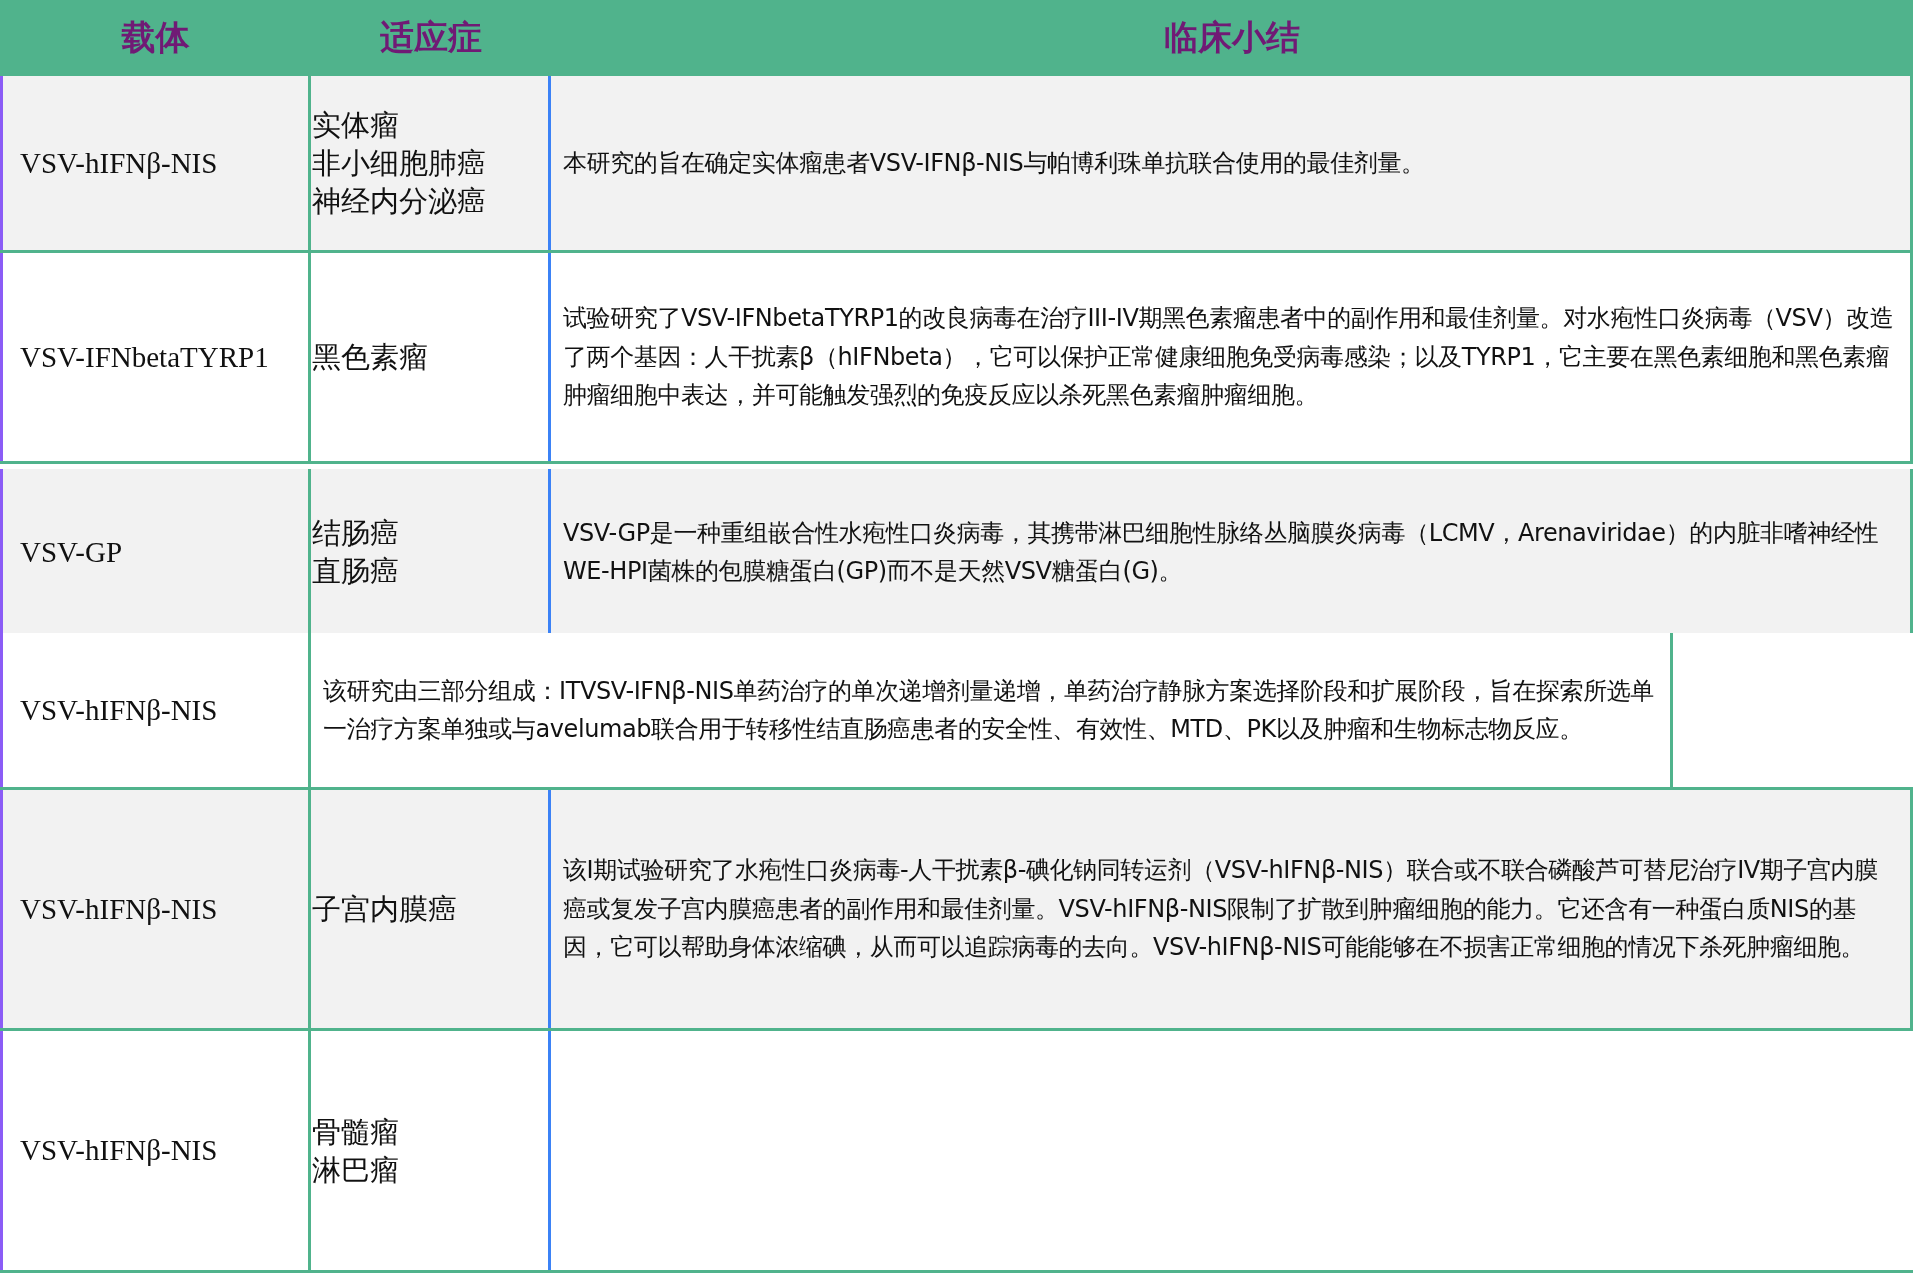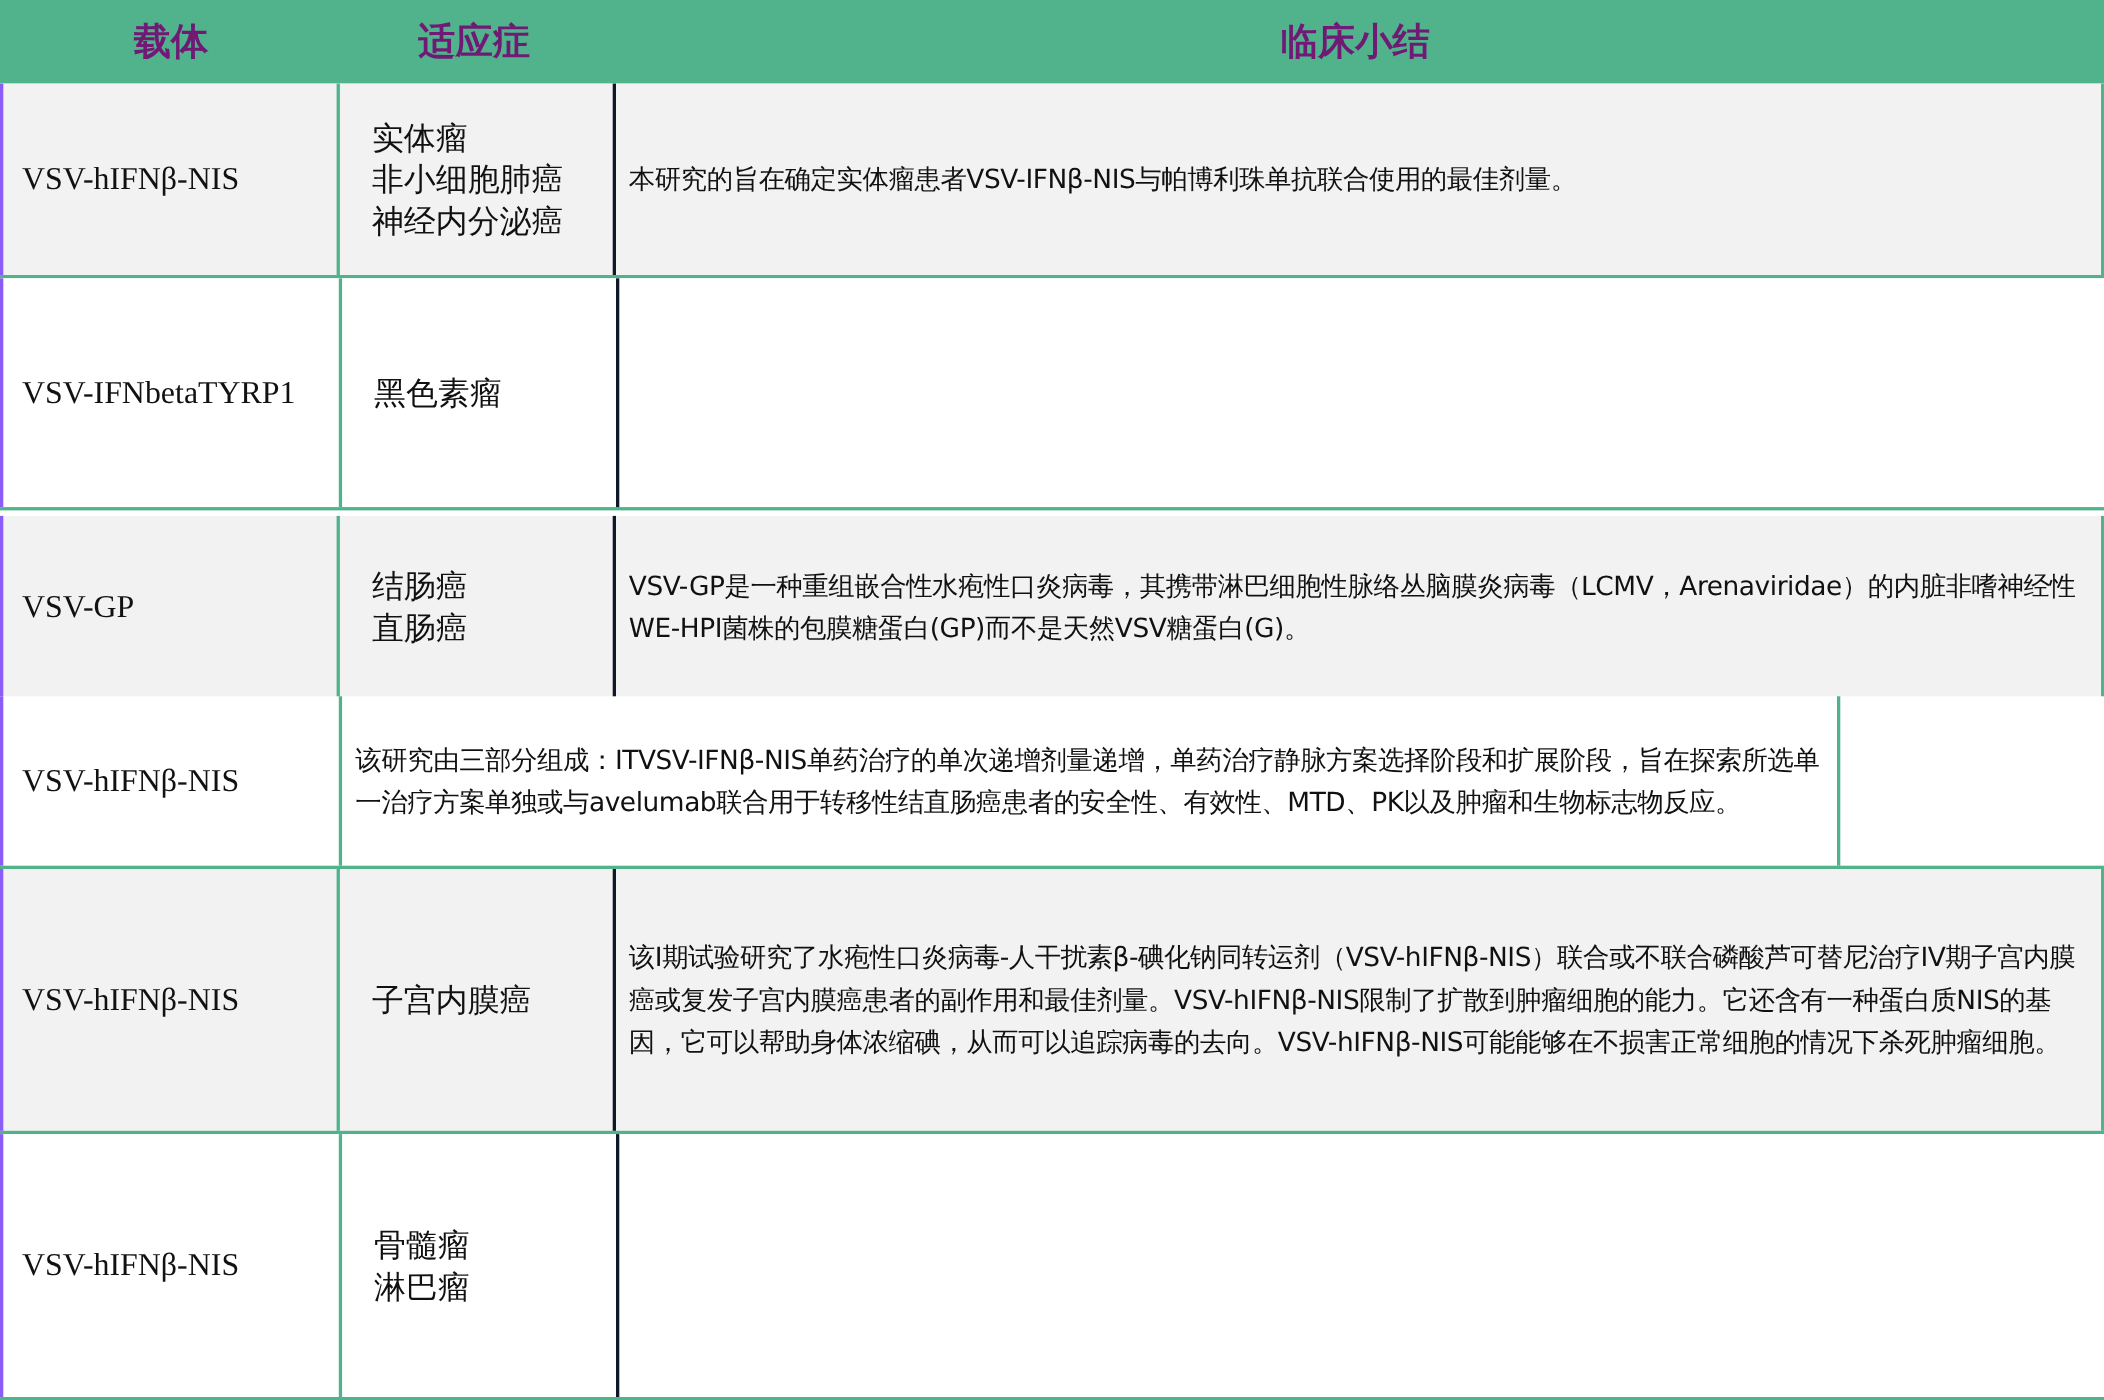--- a/index.html
+++ b/index.html
@@ -58,26 +58,25 @@
       height: 100%;
     }
     .cell.c1 {
       border-left: 3px solid #8b5cf6;
       border-right: 3px solid #50b38c;
       padding-left: 17px;
       font-family: "Liberation Serif", serif;
       font-size: 29px;
     }
     .cell.c2 {
-      border-right: 3px solid #0f172a;
-      padding-left: 17px;
+      border-right: 3px solid #3b82f6;
+      padding-left: 1px;
       font-size: 29px;
       line-height: 38px;
       white-space: pre-line;
-      margin-left: 12px;
     }
     .cell.c3 {
       border-right: 3px solid #50b38c;
       padding: 0 12px 0 12px;
       font-size: 24px;
       line-height: 38.5px;
       letter-spacing: -0.4px;
     }
     .summary {
       width: 100%;
@@ -99,20 +98,23 @@
 非小细胞肺癌
 神经内分泌癌</div>
     <div class="cell c3">
         <div class="summary">本研究的旨在确定实体瘤患者VSV-IFNβ-NIS与帕博利珠单抗联合使用的最佳剂量。</div>
       </div>
   </div>
 
   <div class="row white" style="top:253px;height:211px;">
     <div class="cell c1">VSV-IFNbetaTYRP1</div>
     <div class="cell c2">黑色素瘤</div>
+    <div class="cell c3">
+        <div class="summary">试验研究了VSV-IFNbetaTYRP1的改良病毒在治疗III-IV期黑色素瘤患者中的副作用和最佳剂量。对水疱性口炎病毒（VSV）改造了两个基因：人干扰素β（hIFNbeta），它可以保护正常健康细胞免受病毒感染；以及TYRP1，它主要在黑色素细胞和黑色素瘤肿瘤细胞中表达，并可能触发强烈的免疫反应以杀死黑色素瘤肿瘤细胞。</div>
+      </div>
   </div>
 
   <div class="row gray" style="top:469px;height:169px;">
     <div class="cell c1">VSV-GP</div>
     <div class="cell c2">结肠癌
 直肠癌</div>
     <div class="cell c3">
         <div class="summary">VSV-GP是一种重组嵌合性水疱性口炎病毒，其携带淋巴细胞性脉络丛脑膜炎病毒（LCMV，Arenaviridae）的内脏非嗜神经性WE-HPI菌株的包膜糖蛋白(GP)而不是天然VSV糖蛋白(G)。</div>
       </div>
   </div>

